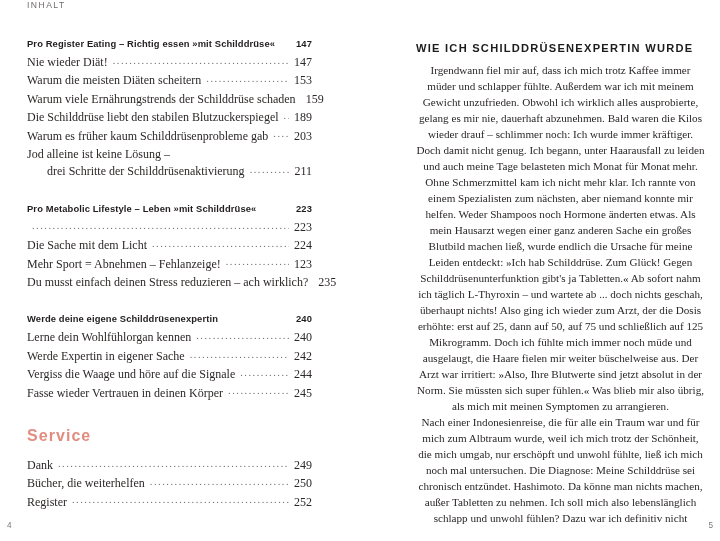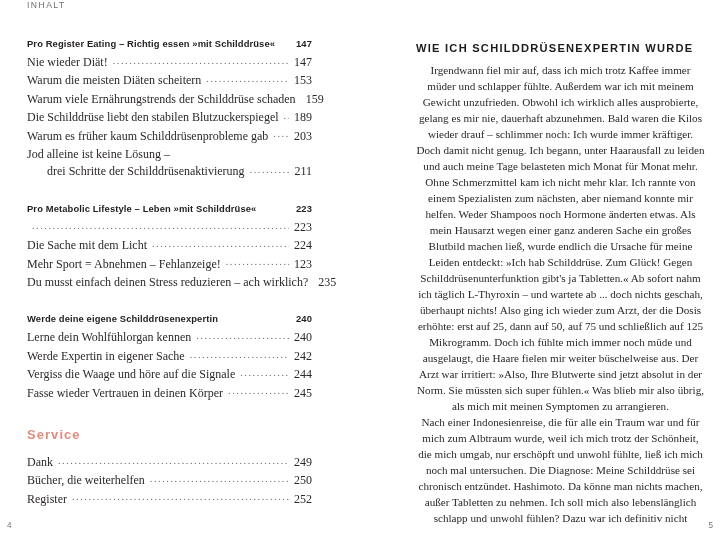--- a/index.html
+++ b/index.html
@@ -117,21 +117,21 @@
     min-width: 19px;
     text-align: right;
   }
   .toc-entry.indent {
     padding-left: 20px;
   }
 
   .service-heading {
     font-family: "Liberation Sans", sans-serif;
     font-weight: bold;
-    font-size: 13px;
+    font-size: 16px;
     letter-spacing: 1.05px;
     color: #e28c80;
     margin: 0 0 14px 0;
   }
   .service-gap { height: 22px; }
 
   
   .chapter-title {
     position: absolute;
     top: 42px;

